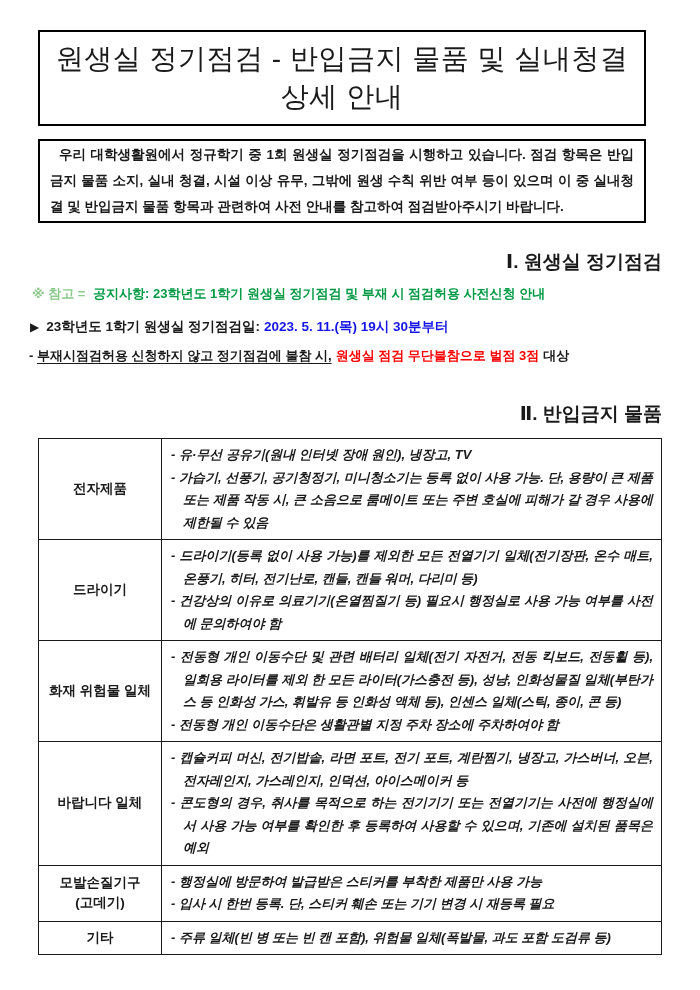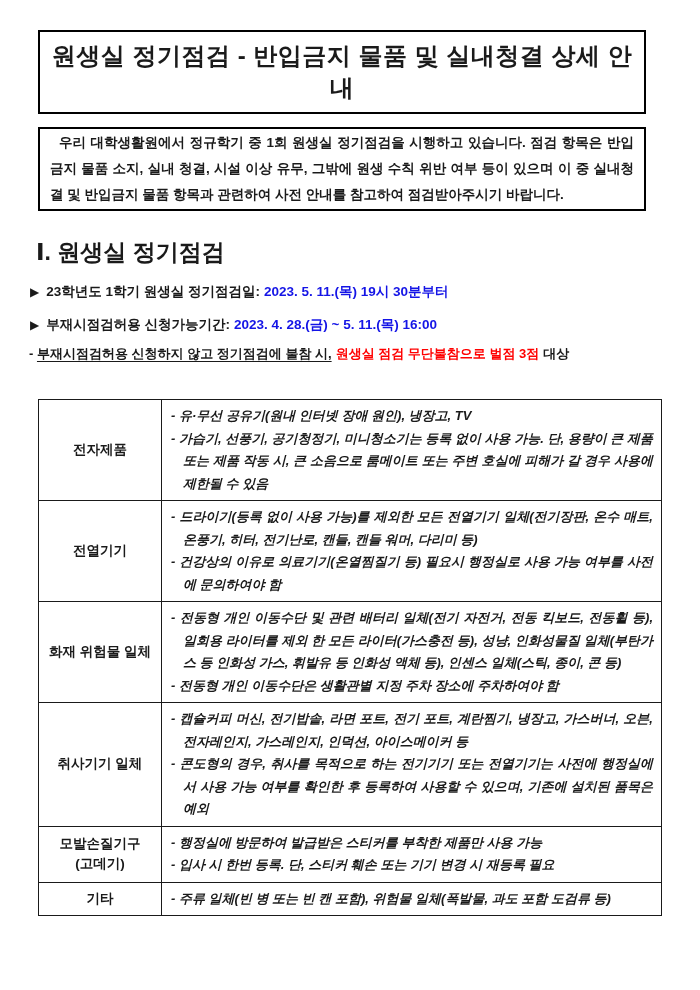--- a/index.html
+++ b/index.html
@@ -11,34 +11,34 @@
     font-family:"Liberation Sans","DejaVu Sans",sans-serif;
     color:var(--ink);
     -webkit-font-smoothing:antialiased;
   }
   .page{padding:0 38px 0 22px;}
 
   .title-box{
     margin:30px 16px 0 16px;
     border:2px solid #000;
     text-align:center;
-    font-size:24px;font-weight:700;letter-spacing:0.5px;
+    font-size:28px;font-weight:400;letter-spacing:0.5px;
     padding:8px 2px;
   }
   .intro-box{
     margin:13px 16px 0 16px;
     border:2px solid #000;
     padding:1px 10px;
     font-size:13.5px;font-weight:600;line-height:26px;
     text-align:justify;text-indent:9px;
   }
 
   .sec-heading{
     margin:26px 0 0 14px;
-    font-size:23px;font-weight:700;
+    font-size:19px;font-weight:700;text-align:right;
   }
   .note-line{
     margin:10px 0 0 10px;
     font-size:13px;font-weight:700;
   }
   .note-prefix{color:var(--green-light);}
   .note-body{color:var(--green);margin-left:4px;}
 
   .bullet-line{
     margin:15px 0 0 8px;
@@ -87,62 +87,64 @@
 
 <div class="page">
 
   <div class="title-box">원생실 정기점검 - 반입금지 물품 및 실내청결 상세 안내</div>
 
   <div class="intro-box">우리 대학생활원에서 정규학기 중 1회 원생실 정기점검을 시행하고 있습니다. 점검 항목은 반입금지 물품 소지, 실내 청결, 시설 이상 유무, 그밖에 원생 수칙 위반 여부 등이 있으며 이 중 실내청결 및 반입금지 물품 항목과 관련하여 사전 안내를 참고하여 점검받아주시기 바랍니다.</div>
 
   <div class="sec1">
     <div class="sec-heading">Ⅰ. 원생실 정기점검</div>
 
+    <div class="note-line">
+      <span class="note-prefix">※ 참고 =</span>
+      <span class="note-body">공지사항: 23학년도 1학기 원생실 정기점검 및 부재 시 점검허용 사전신청 안내</span>
+    </div>
 
     <div class="bullet-line">
       <span class="marker">▶</span><span>23학년도 1학기 원생실 정기점검일:</span><span class="bullet-value">2023. 5. 11.(목) 19시 30분부터</span>
     </div>
 
 
-    <div class="bullet-line">
-      <span class="marker">▶</span><span>부재시점검허용 신청가능기간:</span><span class="bullet-value">2023. 4. 28.(금) ~ 5. 11.(목) 16:00</span>
-    </div>
 
     <div class="warning-line">
       <span>- </span><span class="warn-underline">부재시점검허용 신청하지 않고 정기점검에 불참 시,</span><span class="warn-red">원생실 점검 무단불참으로 벌점 3점</span><span class="warn-tail">대상</span>
     </div>
   </div>
 
   <div class="sec2">
+    <div class="sec-heading">Ⅱ. 반입금지 물품</div>
 
     <table class="prohibited">
       <tbody>
           <tr>
             <td class="cat">전자제품</td>
             <td class="items">
               <div class="item">- 유·무선 공유기(원내 인터넷 장애 원인), 냉장고, TV</div>
               <div class="item">- 가습기, 선풍기, 공기청정기, 미니청소기는 등록 없이 사용 가능. 단, 용량이 큰 제품 또는 제품 작동 시, 큰 소음으로 룸메이트 또는 주변 호실에 피해가 갈 경우 사용에 제한될 수 있음</div>
             </td>
           </tr>
           <tr>
-            <td class="cat">전열기기</td>
+            <td class="cat">드라이기</td>
             <td class="items">
               <div class="item">- 드라이기(등록 없이 사용 가능)를 제외한 모든 전열기기 일체(전기장판, 온수 매트, 온풍기, 히터, 전기난로, 캔들, 캔들 워머, 다리미 등)</div>
               <div class="item">- 건강상의 이유로 의료기기(온열찜질기 등) 필요시 행정실로 사용 가능 여부를 사전에 문의하여야 함</div>
             </td>
           </tr>
           <tr>
             <td class="cat">화재 위험물 일체</td>
             <td class="items">
               <div class="item">- 전동형 개인 이동수단 및 관련 배터리 일체(전기 자전거, 전동 킥보드, 전동휠 등), 일회용 라이터를 제외 한 모든 라이터(가스충전 등), 성냥, 인화성물질 일체(부탄가스 등 인화성 가스, 휘발유 등 인화성 액체 등), 인센스 일체(스틱, 종이, 콘 등)</div>
               <div class="item">- 전동형 개인 이동수단은 생활관별 지정 주차 장소에 주차하여야 함</div>
             </td>
           </tr>
           <tr>
-            <td class="cat">취사기기 일체</td>
+            <td class="cat">바랍니다 일체</td>
             <td class="items">
               <div class="item">- 캡슐커피 머신, 전기밥솥, 라면 포트, 전기 포트, 계란찜기, 냉장고, 가스버너, 오븐, 전자레인지, 가스레인지, 인덕션, 아이스메이커 등</div>
               <div class="item">- 콘도형의 경우, 취사를 목적으로 하는 전기기기 또는 전열기기는 사전에 행정실에서 사용 가능 여부를 확인한 후 등록하여 사용할 수 있으며, 기존에 설치된 품목은 예외</div>
             </td>
           </tr>
           <tr>
             <td class="cat">모발손질기구<br>(고데기)</td>
             <td class="items">
               <div class="item">- 행정실에 방문하여 발급받은 스티커를 부착한 제품만 사용 가능</div>
               <div class="item">- 입사 시 한번 등록. 단, 스티커 훼손 또는 기기 변경 시 재등록 필요</div>

